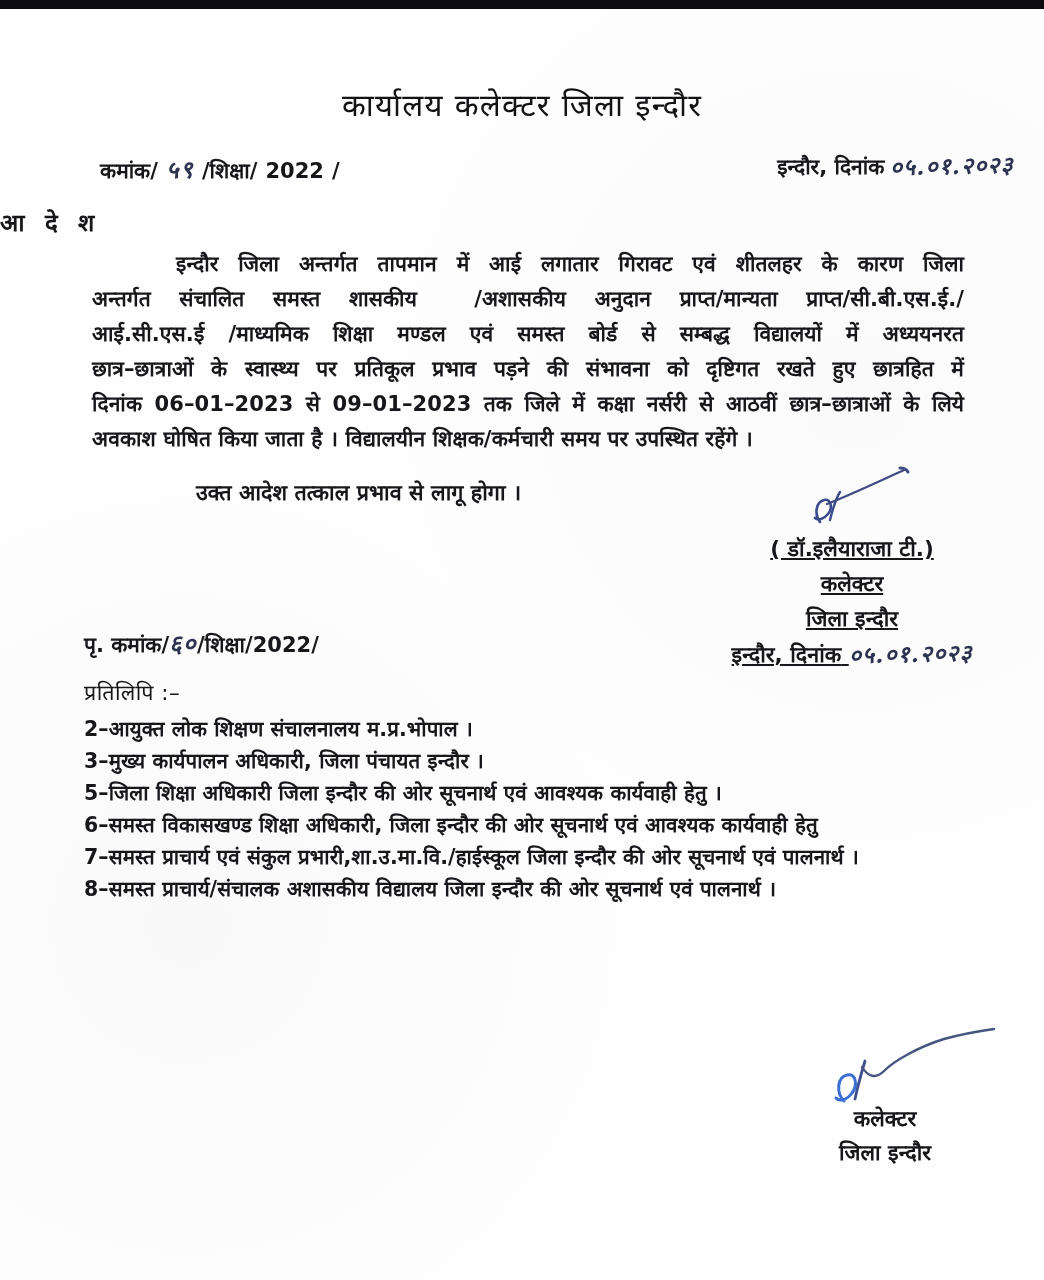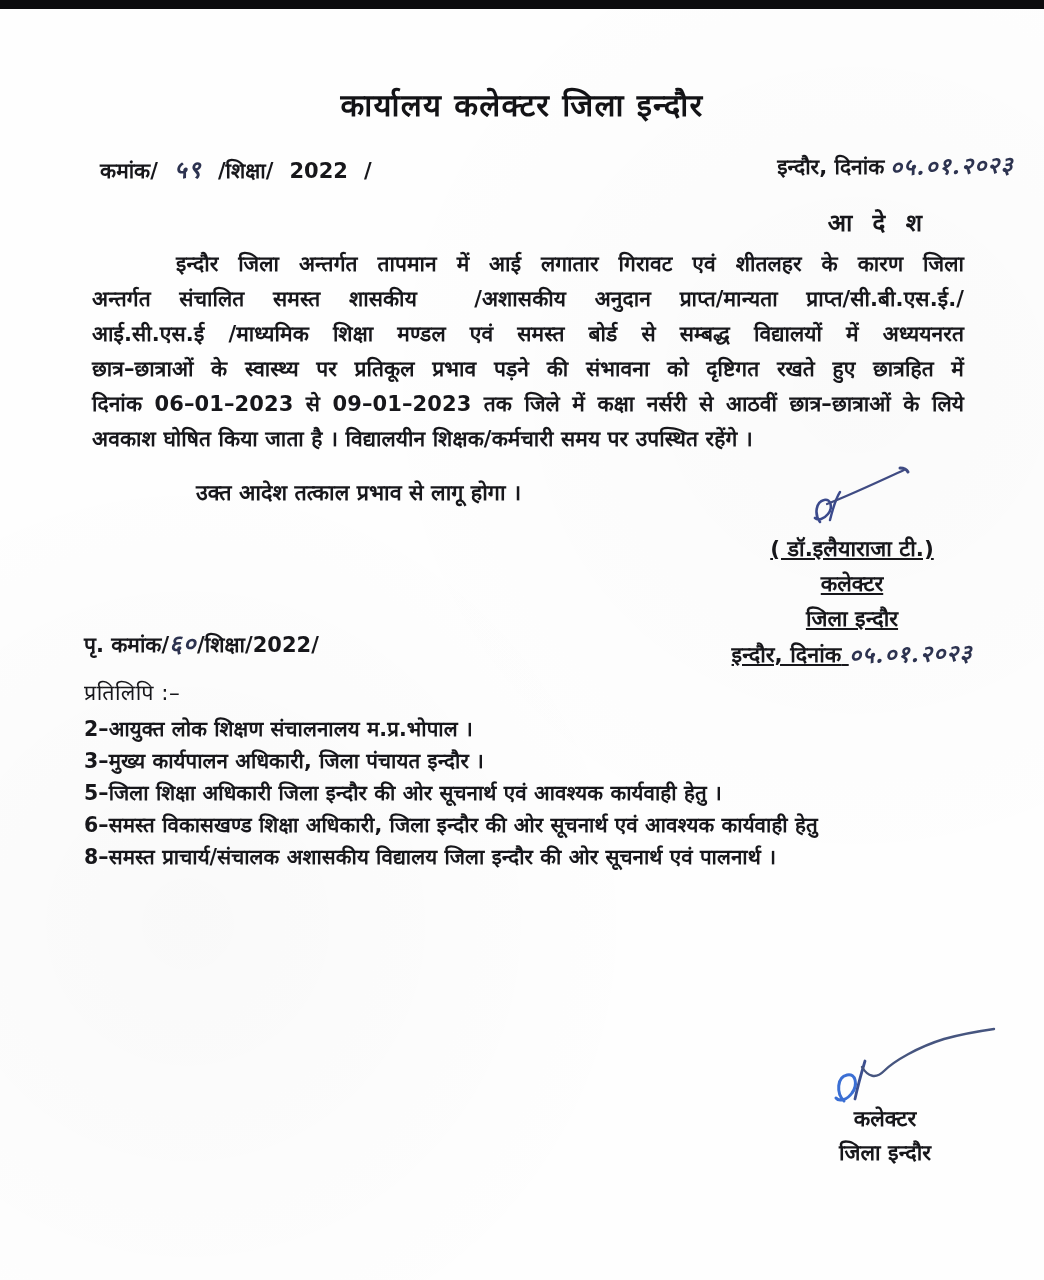--- a/index.html
+++ b/index.html
@@ -43,35 +43,35 @@
     width: 1044px;
     height: 1271px;
   }
 
   
   .doc-title {
     left: 0; top: 74px;
     width: 1044px;
     text-align: center;
     font-size: 31px;
-    font-weight: 700;
+    font-weight: 400;
     letter-spacing: 1.2px;
     white-space: nowrap;
     position: absolute;
     color: #131316;
   }
 
   .kramank-row {
     position: absolute;
     left: 100px; top: 143px;
     font-size: 21px;
     font-weight: 700;
     display: flex;
     align-items: baseline;
-    gap: 16px;
+    gap: 8px;
   }
   .date-row {
     position: absolute;
     right: 30px; top: 140px;
     font-size: 21px;
     font-weight: 700;
     display: flex;
     align-items: baseline;
     gap: 6px;
   }
@@ -87,21 +87,21 @@
   }
   .hand-date {
     font-size: 23px;
     letter-spacing: 1.2px;
   }
 
   .aadesh {
     position: absolute;
     left: 0; top: 196px;
     width: 928px;
-    text-align: right;
+    text-align: left;
     font-size: 24px;
     font-weight: 700;
     letter-spacing: 6px;
   }
 
   
   .body-block {
     position: absolute;
     left: 92px; top: 238px;
     width: 872px;
@@ -273,20 +273,23 @@
       <div class="copy-item">
         <span class="num">3–</span><span>मुख्य कार्यपालन अधिकारी, जिला पंचायत इन्दौर ।</span>
       </div>
       <div class="copy-item">
         <span class="num">5–</span><span>जिला शिक्षा अधिकारी जिला इन्दौर की ओर सूचनार्थ एवं आवश्यक कार्यवाही हेतु ।</span>
       </div>
       <div class="copy-item">
         <span class="num">6–</span><span>समस्त विकासखण्ड शिक्षा अधिकारी, जिला इन्दौर की ओर सूचनार्थ एवं आवश्यक कार्यवाही हेतु</span>
       </div>
       <div class="copy-item">
+        <span class="num">7–</span><span>समस्त प्राचार्य एवं संकुल प्रभारी,शा.उ.मा.वि./हाईस्कूल जिला इन्दौर की ओर सूचनार्थ एवं पालनार्थ ।</span>
+      </div>
+      <div class="copy-item">
         <span class="num">8–</span><span>समस्त प्राचार्य/संचालक अशासकीय विद्यालय जिला इन्दौर की ओर सूचनार्थ एवं पालनार्थ ।</span>
       </div>
     </div>
 
     <div class="sig-2-mark">
       <svg width="210" height="90" viewBox="0 0 210 90" fill="none" xmlns="http://www.w3.org/2000/svg">
         <path d="M34 74 C26 66, 27 50, 37 48 C46 46, 48 58, 42 66 C37 73, 29 75, 26 71" stroke="#3b6fd4" stroke-width="3" stroke-linecap="round" fill="none"></path>
         <path d="M45 72 C48 58, 52 44, 55 34" stroke="#3c4f8f" stroke-width="2.8" stroke-linecap="round" fill="none"></path>
         <path d="M52 40 C58 50, 66 52, 74 44 C84 34, 108 20, 134 12 C152 7, 170 4, 184 2" stroke="#46557f" stroke-width="2.4" stroke-linecap="round" fill="none"></path>
       </svg>

